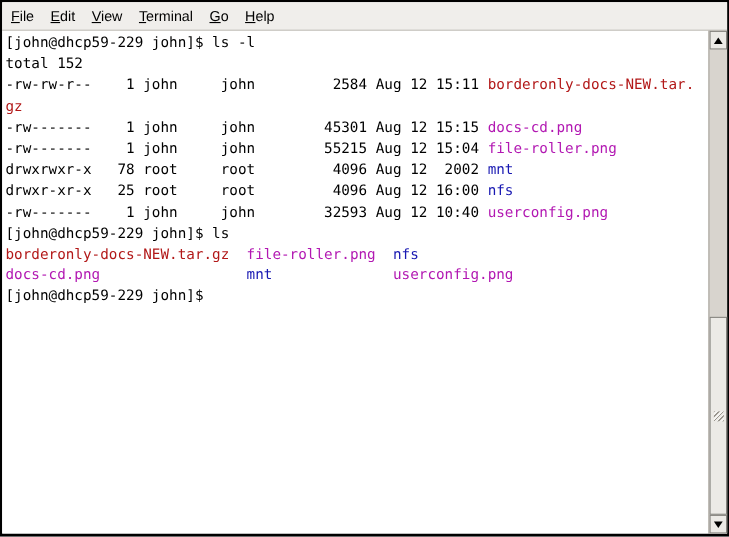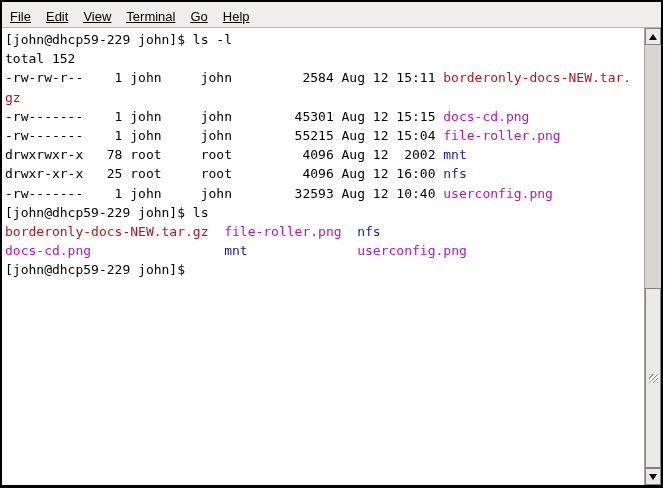--- a/index.html
+++ b/index.html
@@ -9,23 +9,23 @@
     border: 2px solid #000;
     border-bottom-width: 3px;
     display: flex; flex-direction: column;
     font-family: "Liberation Sans", sans-serif;
     background: #fff;
   }
   .menubar {
     height: 26px; flex: 0 0 26px;
     background: #F0EEEB;
     border-bottom: 1px solid #B8B5AE;
-    display: flex; align-items: flex-end;
+    display: flex; align-items: center;
     padding-left: 8px;
-    font-size: 13px; color: #000; text-decoration: underline;
+    font-size: 13px; color: #000;
   }
   .menu-item { padding: 3px 7px 3px 0; margin-right: 8px; cursor: default; }
   .menu-item u { text-decoration: underline; }
   .content { flex: 1; display: flex; min-height: 0; }
   .terminal {
     flex: 1; background: #fff; color: #000;
     font-family: "DejaVu Sans Mono", "Liberation Mono", monospace;
     font-size: 13px; line-height: 19.2px;
     padding: 2px 0 0 3px;
     overflow: hidden;

